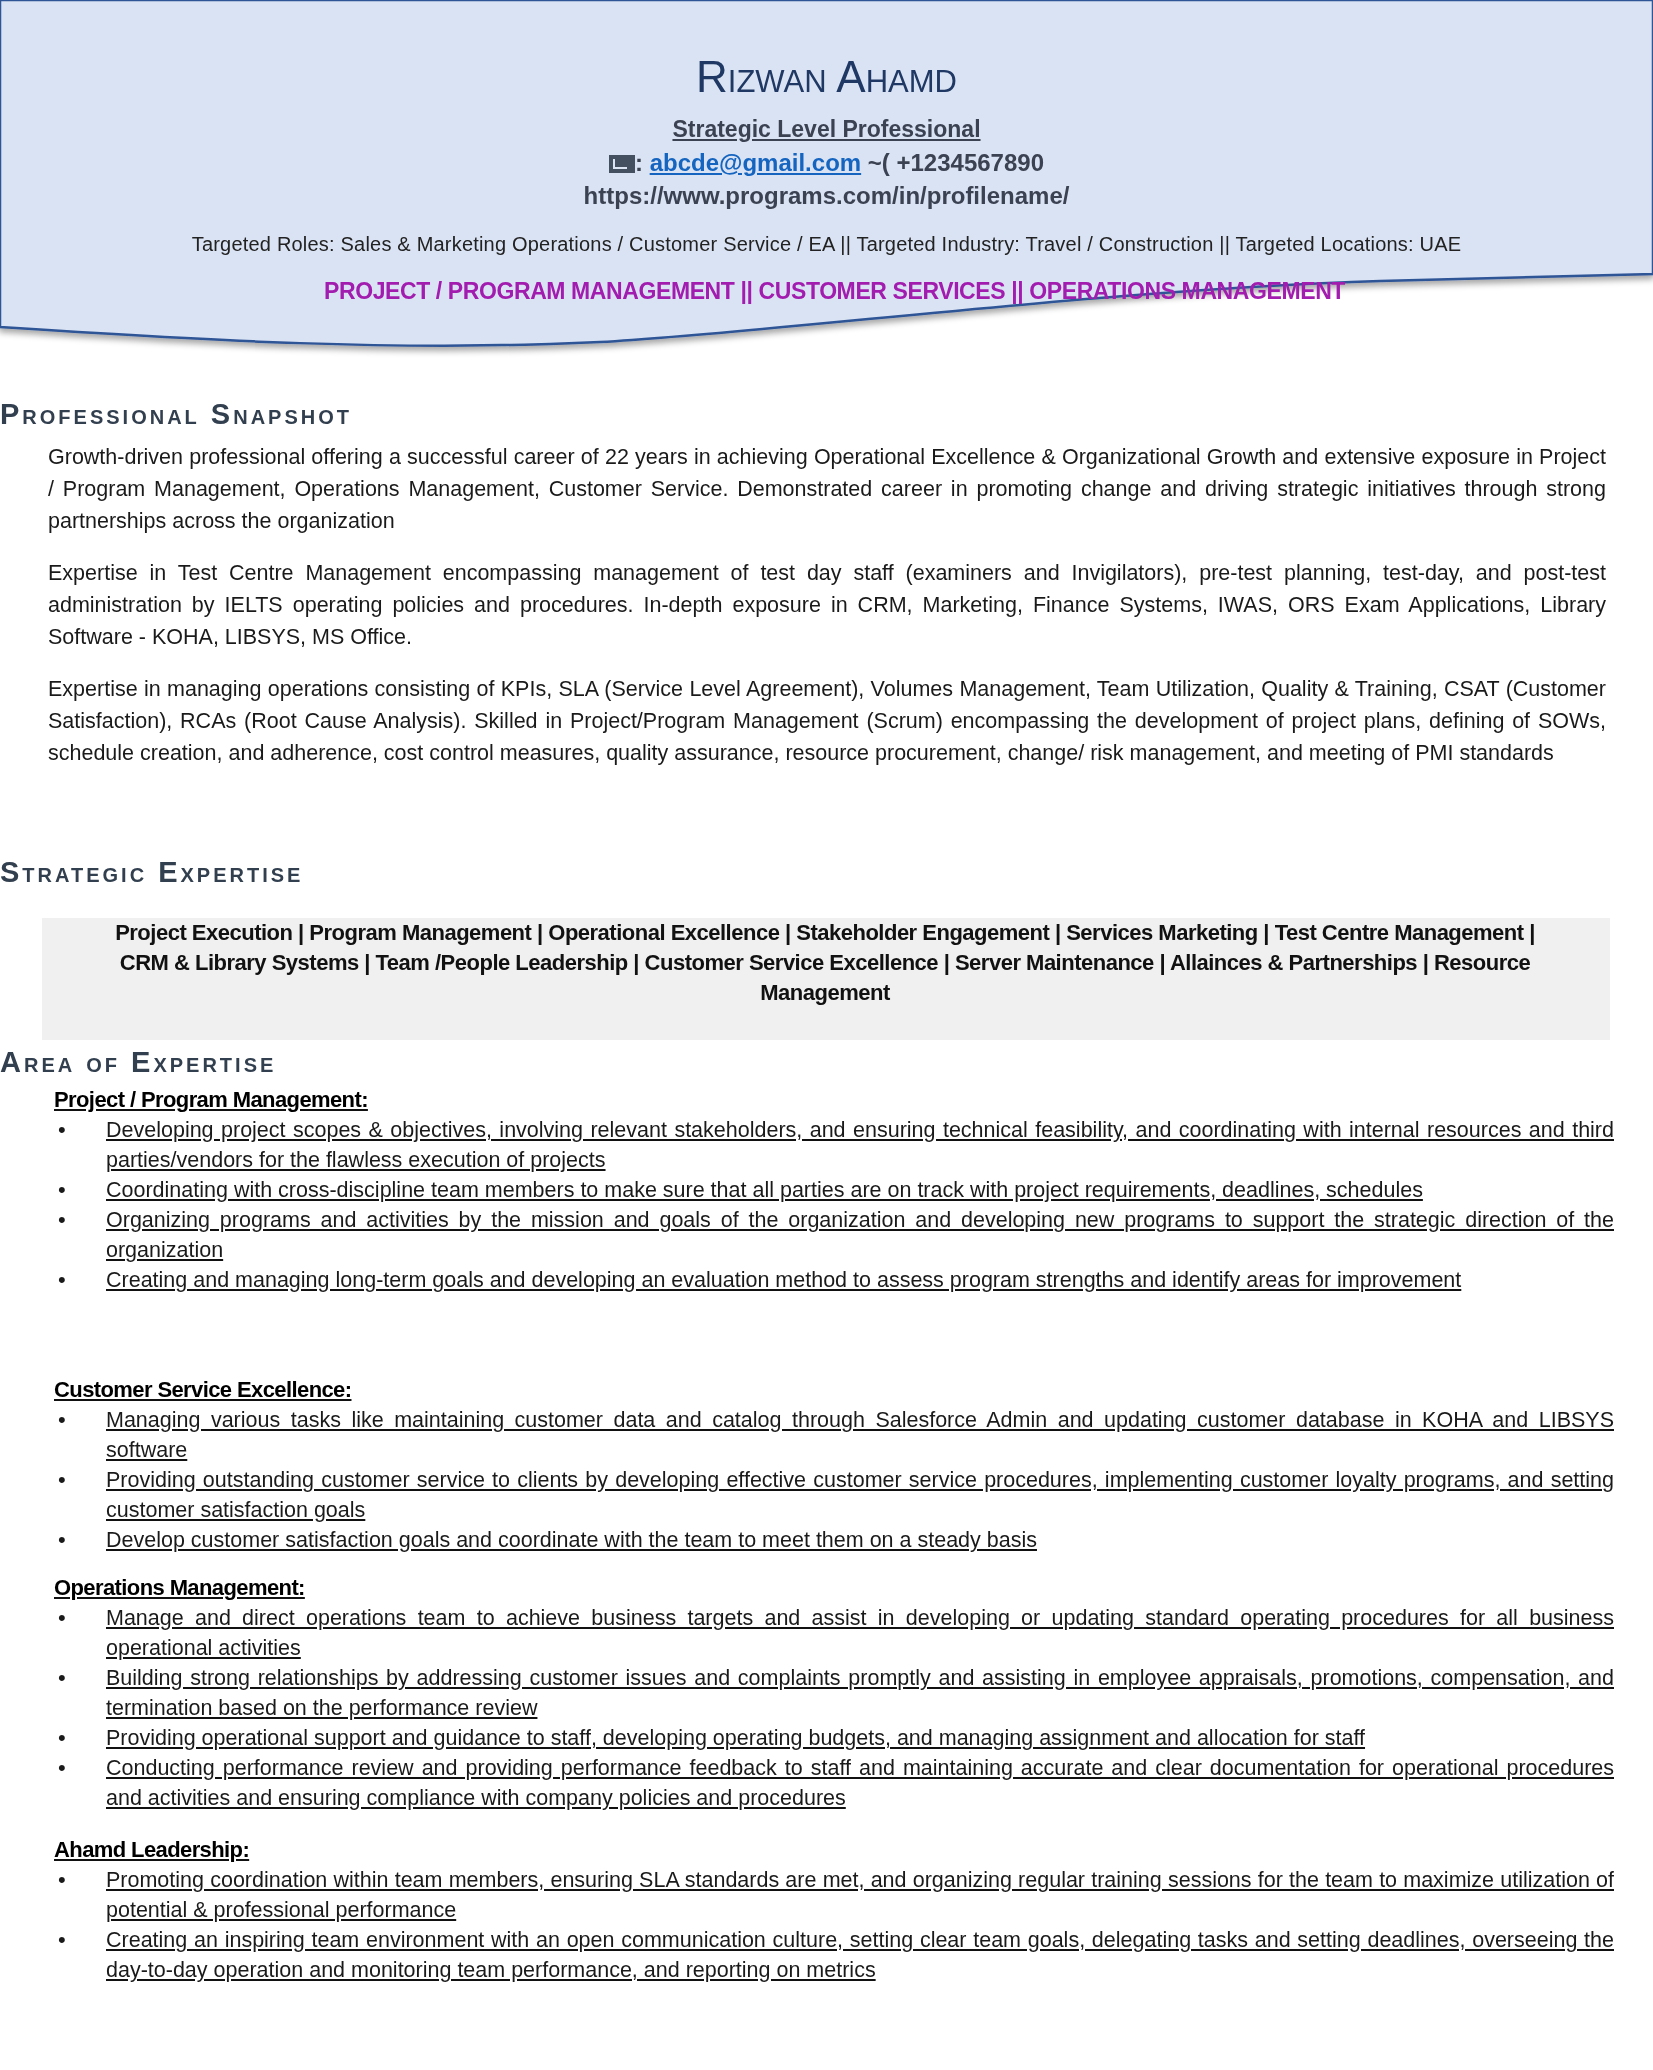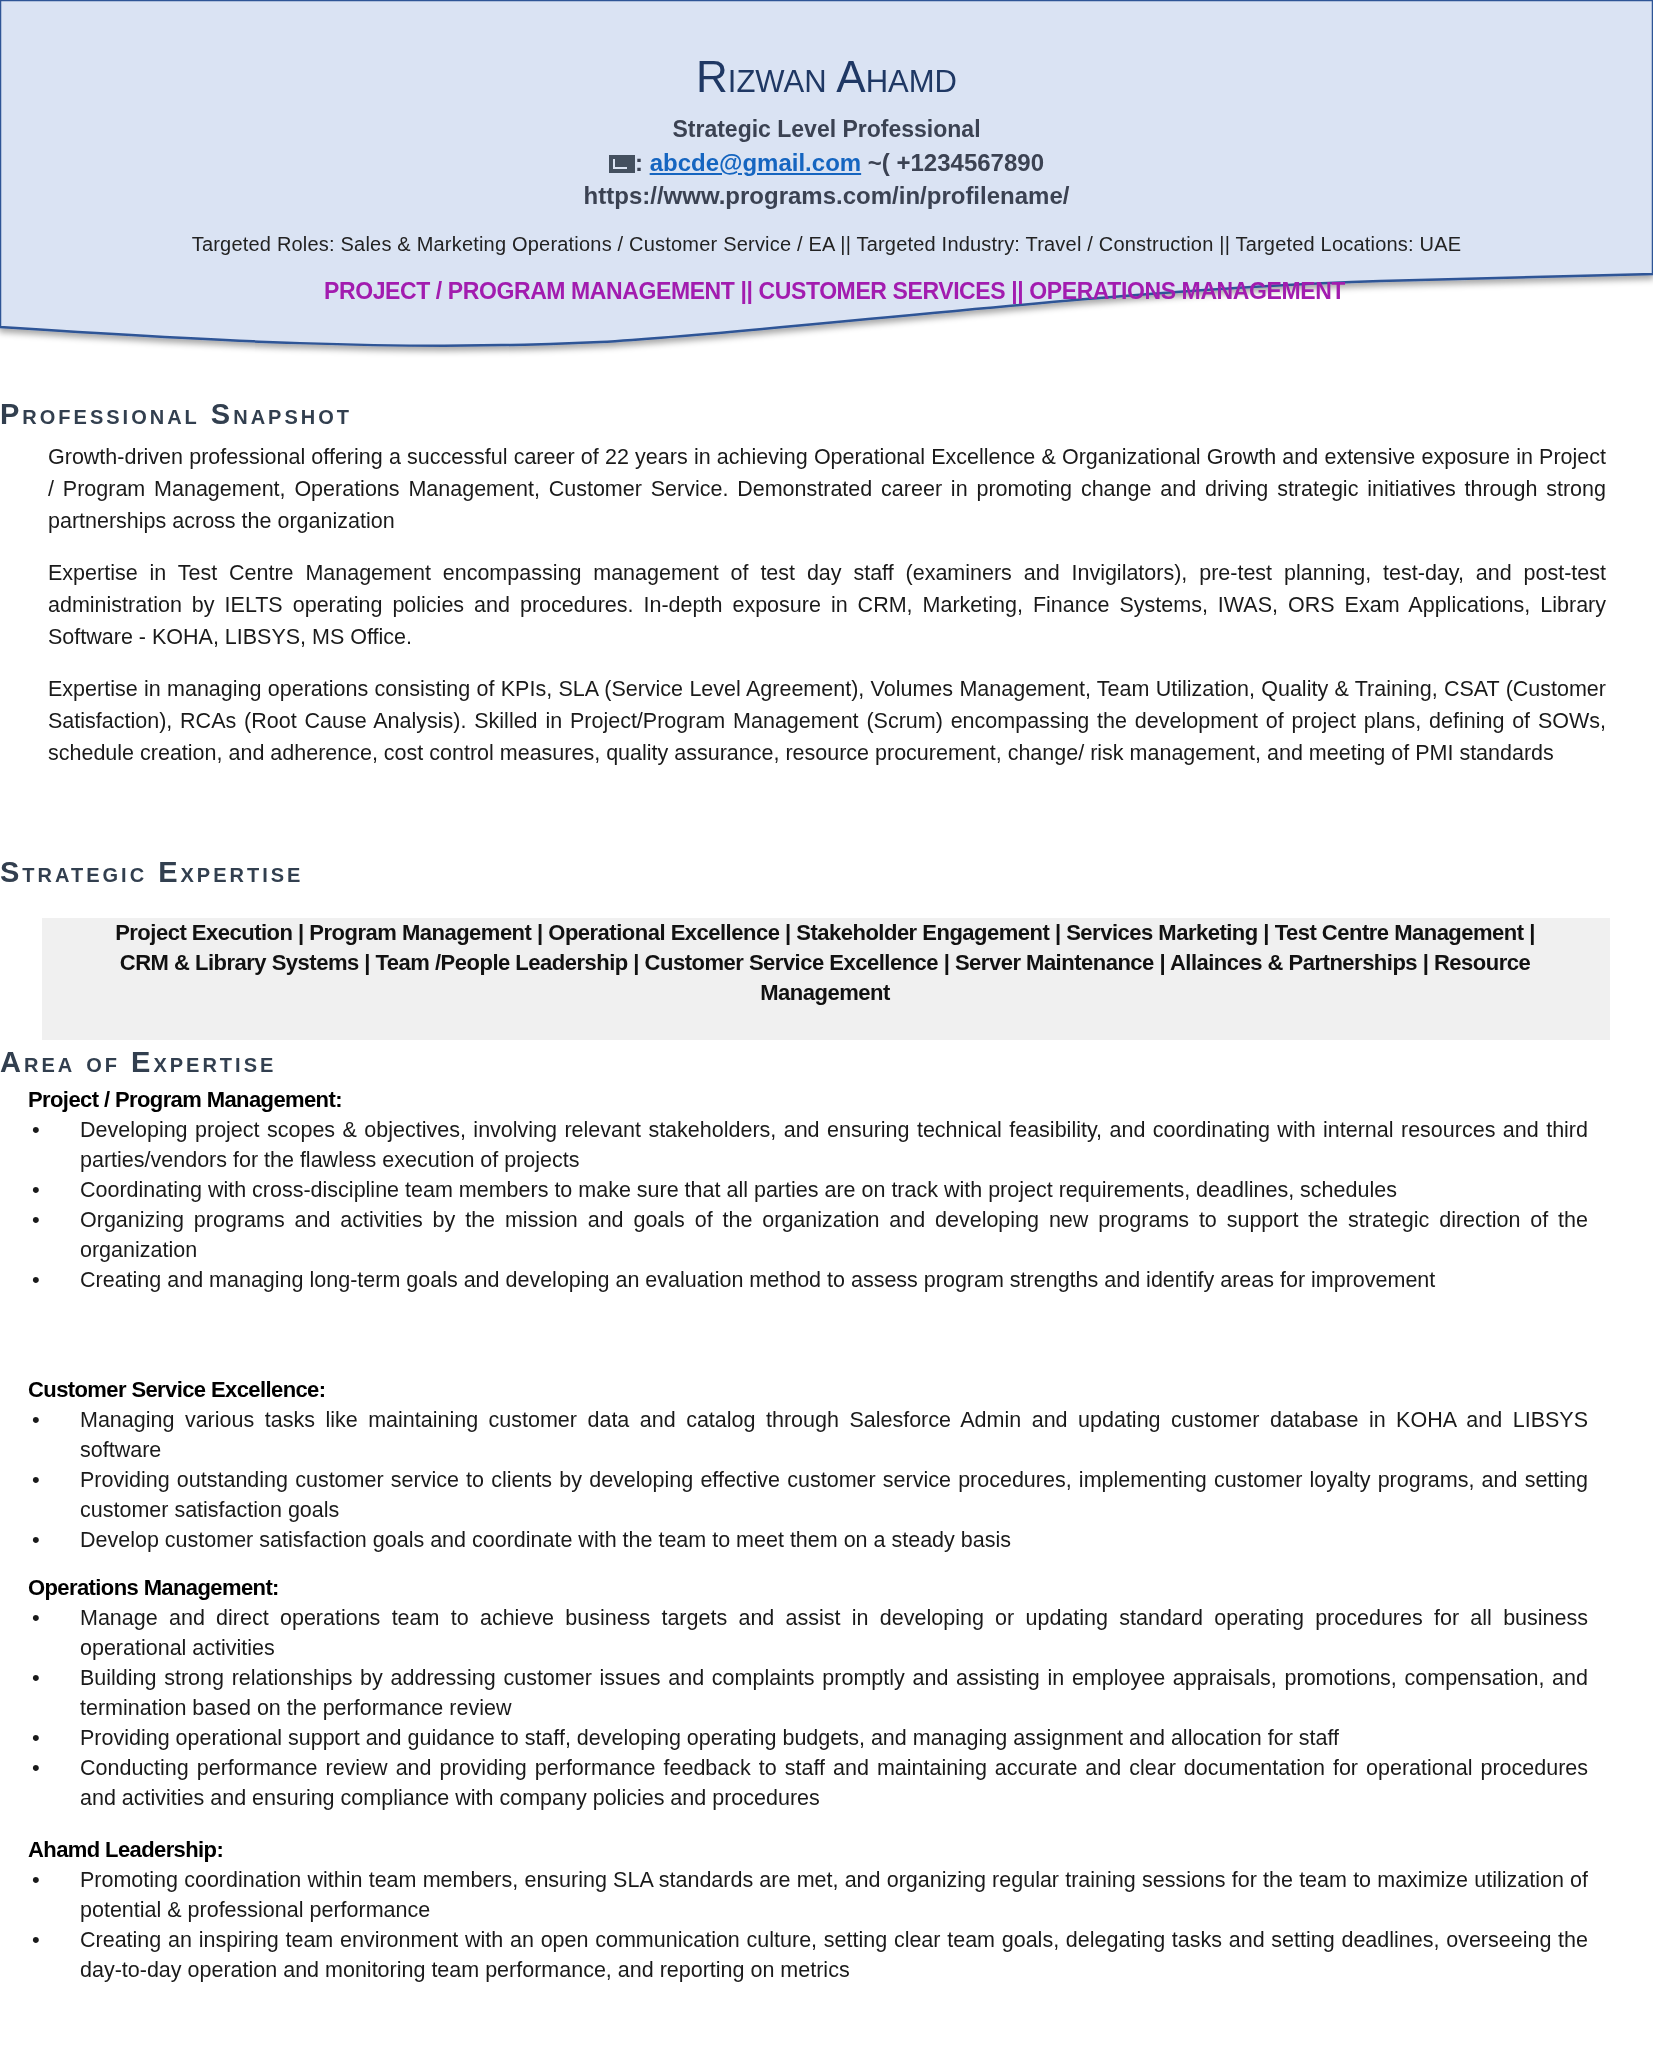--- a/index.html
+++ b/index.html
@@ -8,21 +8,21 @@
     background: #ffffff; color: #111;
     font-family: "DejaVu Sans Condensed", "Liberation Sans", sans-serif;
   }
   .header-bg { position: absolute; left: 0; top: 0; width: 1653px; height: 360px; z-index: 0; }
   .header { position: absolute; left: 0; top: 0; width: 1653px; text-align: center; z-index: 1; }
   .name {
     position: absolute; top: 52px; left: 0; width: 100%;
     font-size: 44px; color: #1f3864; letter-spacing: 0px;
     font-variant: small-caps; font-family: "Liberation Sans", sans-serif;
   }
-  .subtitle { position: absolute; top: 116px; width: 100%; font-size: 23px; font-weight: bold; color: #3b4252; font-family: "Liberation Sans", sans-serif; }
+  .subtitle { position: absolute; top: 116px; width: 100%; font-size: 23px; font-weight: bold; color: #3b4252; font-family: "Liberation Sans", sans-serif; text-decoration: underline; }
   .contact { position: absolute; top: 149px; width: 100%; font-size: 24px; font-weight: bold; color: #3b4252; font-family: "Liberation Sans", sans-serif; }
   .contact a { color: #1565c0; text-decoration: underline; }
   .mail-icon { display: inline-block; width: 26px; height: 18px; background: #44505f; vertical-align: -2px; position: relative; }
   .mail-icon::after { content: ""; position: absolute; left: 4px; top: 4px; width: 12px; height: 8px; border: 2px solid #dbe4f3; border-top: none; border-right: none; }
   .linkedin { position: absolute; top: 182px; width: 100%; font-size: 24px; font-weight: bold; color: #3b4252; font-family: "Liberation Sans", sans-serif; }
   .targeted { position: absolute; top: 229px; left: 60px; width: 1533px; font-size: 20px; line-height: 30px; color: #222; font-family: "Liberation Sans", sans-serif; letter-spacing: 0.2px; }
   .keywords { position: absolute; top: 278px; width: 100%; font-size: 23px; font-weight: bold; color: #a21caf; font-family: "Liberation Sans", sans-serif; letter-spacing: -0.4px; padding-left: 8px; }
 
   .section-title {
     position: absolute; left: 0; width: 100%; 
@@ -36,21 +36,21 @@
   }
   .expertise-box {
     position: absolute; left: 42px; top: 918px; width: 1568px; height: 122px;
     background: #f0f0f0;
   }
   .expertise-text {
     position: absolute; left: 90px; top: 918px; width: 1470px; text-align: center;
     font-size: 22px; line-height: 30px; font-weight: bold; color: #111;
     font-family: "Liberation Sans", sans-serif; letter-spacing: -0.5px;
   }
-  .aoe { position: absolute; left: 28px; width: 1560px; font-family: "Liberation Sans", sans-serif; }
+  .aoe { position: absolute; left: 54px; width: 1560px; font-family: "Liberation Sans", sans-serif; text-decoration: underline; }
   .aoe-heading { font-size: 22px; font-weight: bold; letter-spacing: -0.6px; line-height: 30px; color: #000; }
   .aoe ul { list-style: none; margin: 0; padding: 0; }
   .aoe li { position: relative; padding-left: 52px; font-size: 21.5px; line-height: 30px; text-align: justify; color: #1a1a1a; }
   .bullet { position: absolute; left: 4px; top: 0; font-size: 22px; }
 </style>
 </head>
 <body>
 
 <svg class="header-bg" viewBox="0 0 1653 360" preserveAspectRatio="none">
   <defs>

